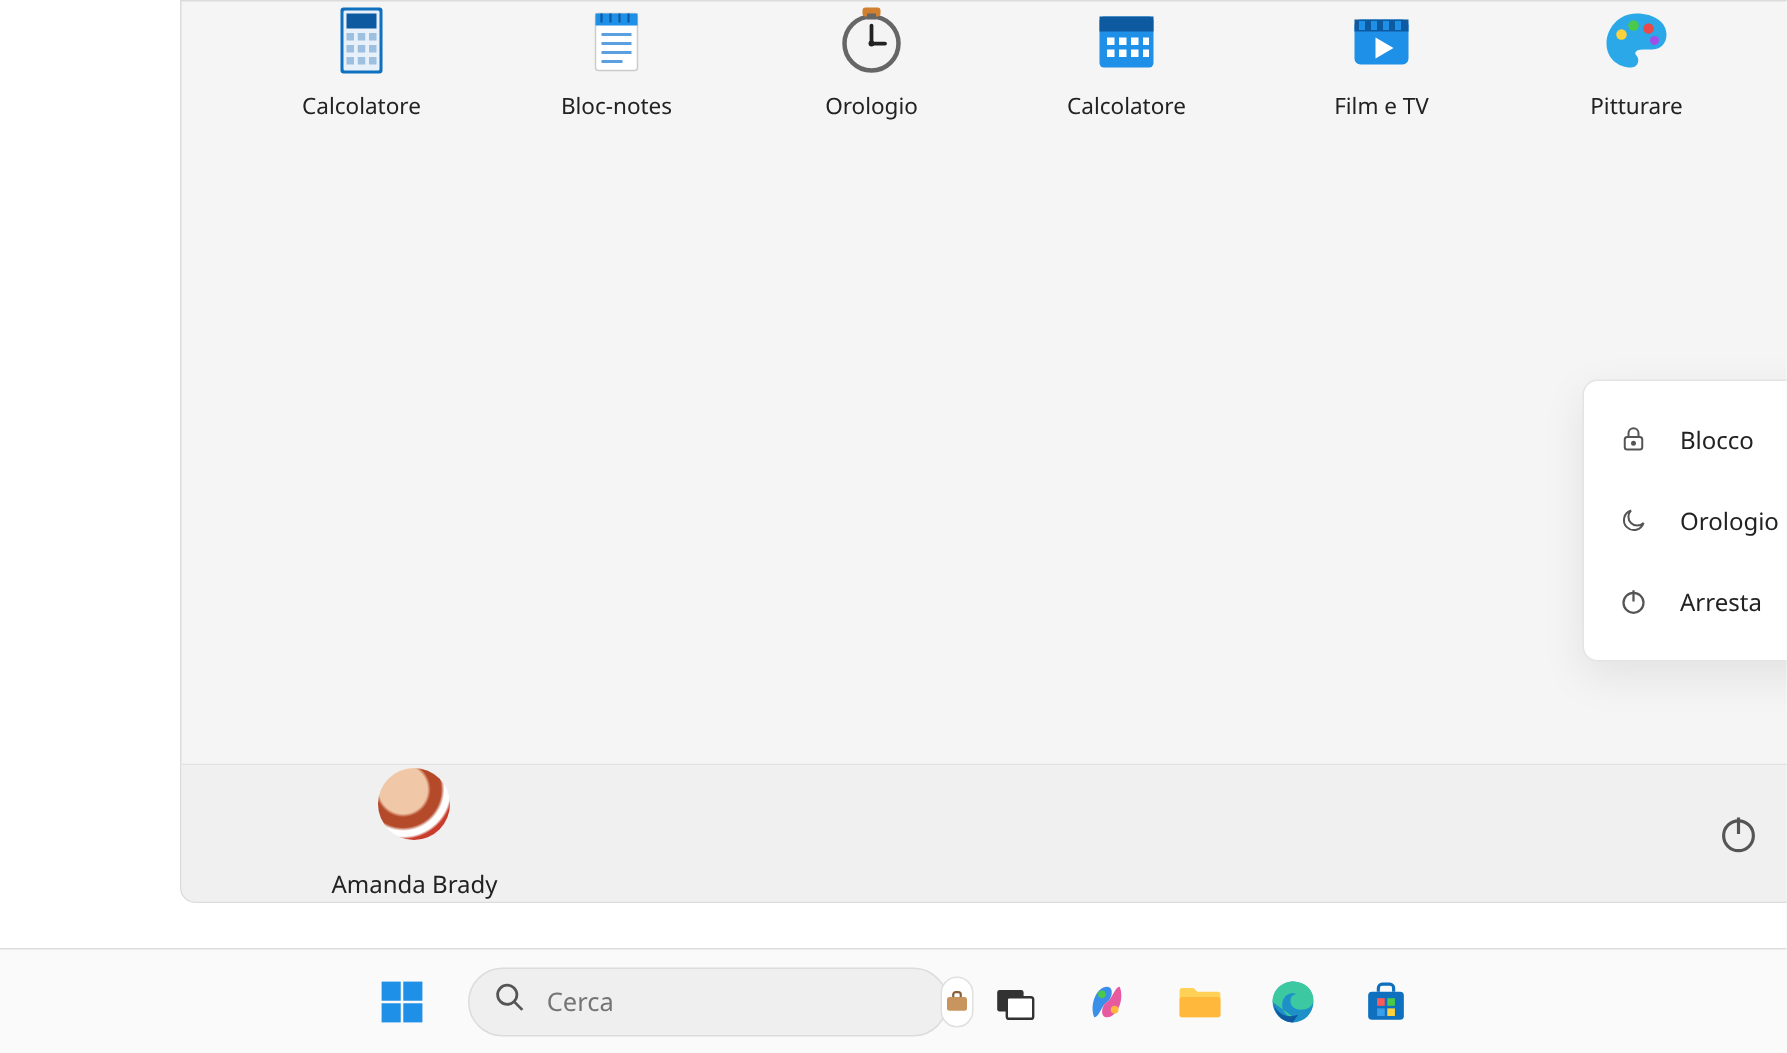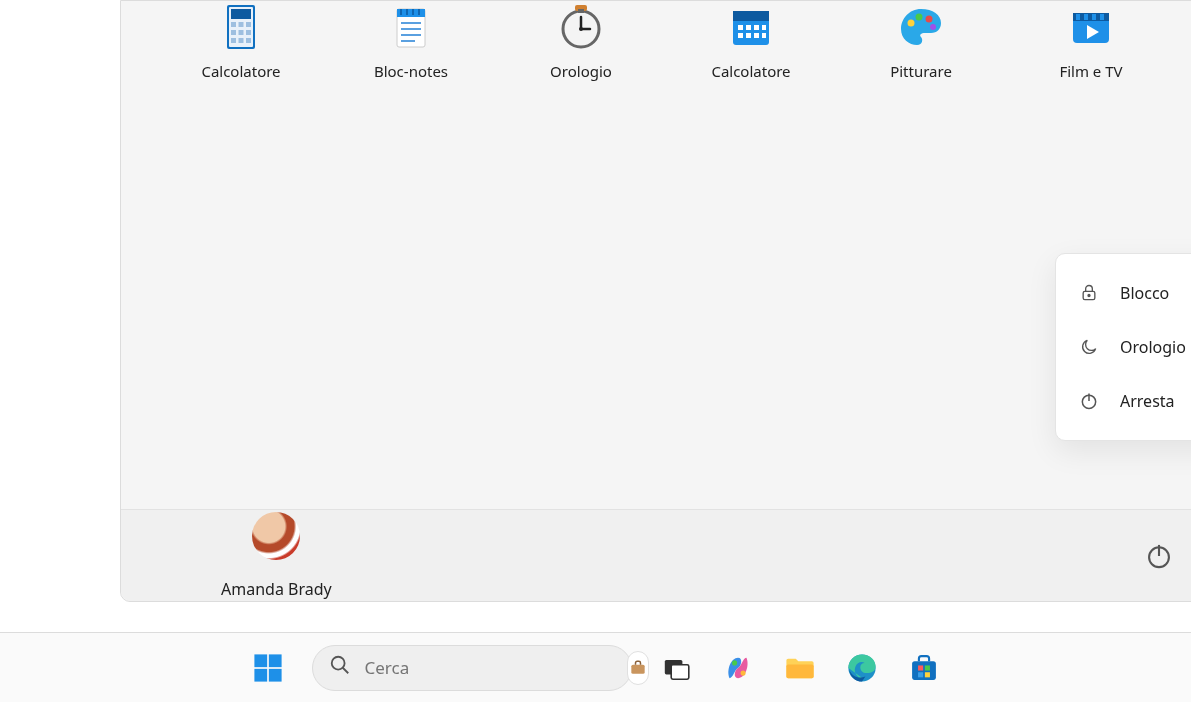--- a/index.html
+++ b/index.html
@@ -190,45 +190,45 @@
               <rect x="35" y="30" width="4" height="5"></rect>
           </g>
         </svg>
       </span>
       <span class="app-label">Calcolatore</span>
     </div>
 
     <div class="app-cell">
       <span class="app-icon">
         <svg viewBox="0 0 48 48" width="48" height="48">
-          <path d="M24 6 C12 6 4 16 4 26 C4 36 12 42 20 42 C26 42 26 36 24 34 C22 32 24 30 28 30 L34 30 C40 30 44 26 44 20 C44 12 36 6 24 6 Z" fill="#2aa8e8"></path>
-          <circle cx="14" cy="20" r="3.5" fill="#ffd23c"></circle>
-          <circle cx="22" cy="14" r="3.5" fill="#4ac94a"></circle>
-          <circle cx="32" cy="16" r="3.5" fill="#e84a4a"></circle>
-          <circle cx="36" cy="24" r="3" fill="#a050e8"></circle>
-        </svg>
-      </span>
-      <span class="app-label">Pitturare</span>
-    </div>
-
-    <div class="app-cell">
-      <span class="app-icon">
-        <svg viewBox="0 0 48 48" width="48" height="48">
           <rect x="6" y="10" width="36" height="30" rx="4" fill="#1e90e8"></rect>
           <rect x="6" y="10" width="36" height="8" fill="#0d5aa0"></rect>
           <g fill="#1e90e8">
               <rect x="9" y="11" width="4" height="6"></rect>
               <rect x="17" y="11" width="4" height="6"></rect>
               <rect x="25" y="11" width="4" height="6"></rect>
               <rect x="33" y="11" width="4" height="6"></rect>
             </g>
           <path d="M20 22 L32 29 L20 36 Z" fill="#ffffff"></path>
         </svg>
       </span>
       <span class="app-label">Film e TV</span>
+    </div>
+
+    <div class="app-cell">
+      <span class="app-icon">
+        <svg viewBox="0 0 48 48" width="48" height="48">
+          <path d="M24 6 C12 6 4 16 4 26 C4 36 12 42 20 42 C26 42 26 36 24 34 C22 32 24 30 28 30 L34 30 C40 30 44 26 44 20 C44 12 36 6 24 6 Z" fill="#2aa8e8"></path>
+          <circle cx="14" cy="20" r="3.5" fill="#ffd23c"></circle>
+          <circle cx="22" cy="14" r="3.5" fill="#4ac94a"></circle>
+          <circle cx="32" cy="16" r="3.5" fill="#e84a4a"></circle>
+          <circle cx="36" cy="24" r="3" fill="#a050e8"></circle>
+        </svg>
+      </span>
+      <span class="app-label">Pitturare</span>
     </div>
 
   </div>
 
   <div class="power-menu">
     <div class="power-item">
       <span class="pi-icon">
         <svg viewBox="0 0 24 24" width="20" height="20" fill="none" stroke="currentColor" stroke-width="1.6">
           <rect x="5" y="10" width="14" height="10" rx="2"></rect>
           <path d="M8 10 V7 a4 4 0 0 1 8 0 v3"></path>

